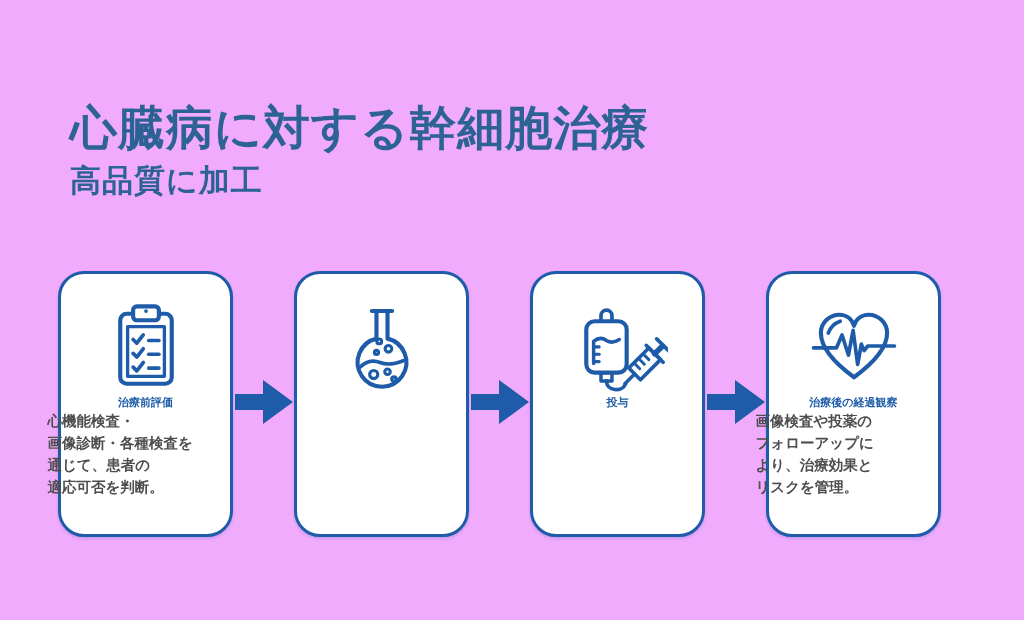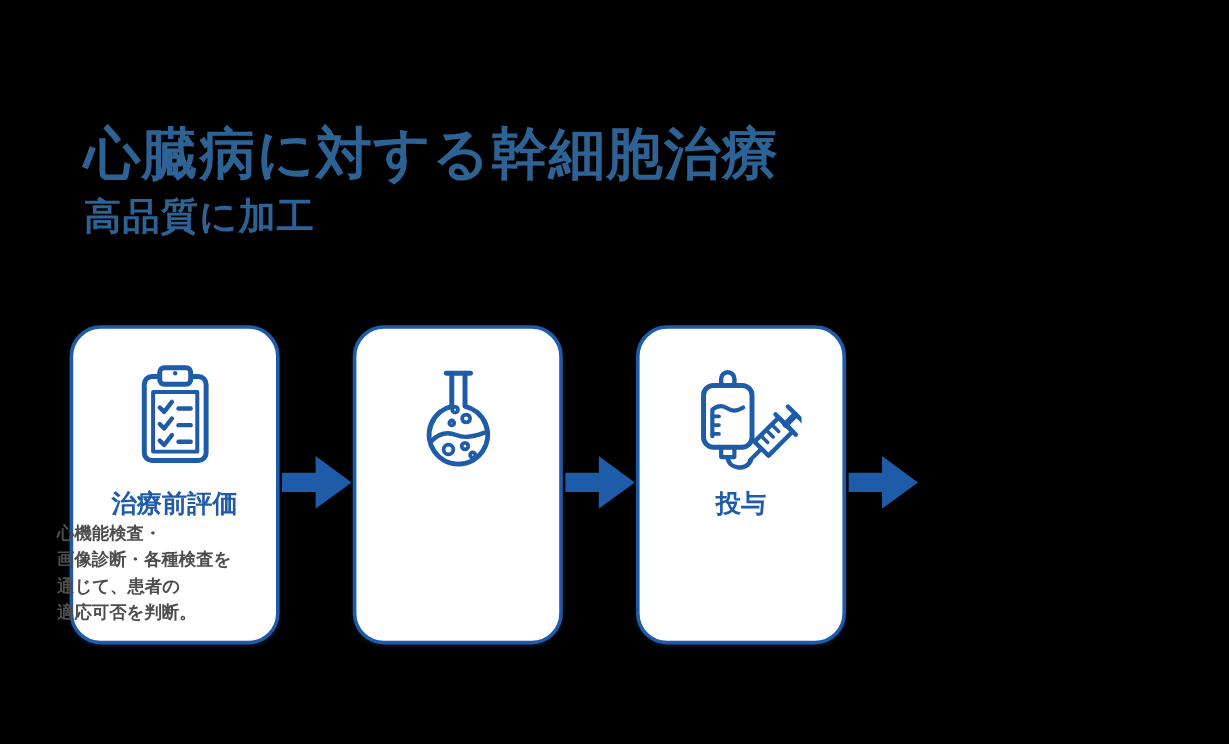--- a/index.html
+++ b/index.html
@@ -9,21 +9,21 @@
     --card-bg:#ffffff;
   }
   *{margin:0;padding:0;box-sizing:border-box;}
   html,body{width:1024px;height:620px;}
   body{
     background:#ffffff;
     font-family:"Liberation Sans","DejaVu Sans",sans-serif;
     overflow:hidden;
     position:relative;
   }
-  .canvas{position:absolute;inset:0;width:1024px;height:620px;background:#000000;padding-left:44px;}
+  .canvas{position:absolute;inset:0;width:1024px;height:620px;background:#f0abfc;padding-left:44px;}
   .header{position:absolute;left:70px;top:100px;}
   .main-title{
     font-size:47px;
     font-weight:800;
     color:var(--heading);
     letter-spacing:1px;
     line-height:1.2;
     white-space:nowrap;
   }
   .sub-title{
@@ -51,22 +51,22 @@
     flex-direction:column;
     align-items:center;
     box-shadow:0 2px 3px rgba(30,91,168,0.18);
     flex:0 0 auto;
   }
   .card-icon{
     margin-top:26px;
     flex:0 0 auto;
   }
   .card-title{
-    margin-top:16px;
-    font-size:21px;
+    margin-top:4px;
+    font-size:11px;
     font-weight:800;
     color:var(--primary);
     white-space:nowrap;
     text-align:center;
     line-height:1.25;
   }
   .card-body{
     font-size:14.5px;
     font-weight:700;
     color:var(--body-text);
@@ -174,15 +174,27 @@
       </svg>
       <div class="card-title">投与</div>
     </div>
 
     <div class="arrow-cell">
       <svg width="58" height="44" viewBox="0 0 58 44">
         <path d="M0,14 H28 V0 L58,22 L28,44 V30 H0 Z" fill="var(--primary)"></path>
       </svg>
     </div>
 
+    <div class="card">
+      <svg class="card-icon stroke-icon" width="92" height="92" viewBox="0 0 100 100">
+        <path d="M50,84 C28,68 14,52 14,36 C14,24 24,16 34,16 C42,16 48,21 50,28 C52,21 58,16 66,16 C76,16 86,24 86,36 C86,52 72,68 50,84 Z"></path>
+        <path d="M22,36 A21,21 0 0,1 35,23" stroke-width="4"></path>
+        <polyline points="6,52 31,52 37,38 44,60 49,33 54,70 58,48 61,55 65,50 94,50" stroke-width="4"></polyline>
+      </svg>
+      <div class="card-title">治療後の経過観察</div>
+      <div class="card-body">画像検査や投薬の
+フォローアップに
+より、治療効果と
+リスクを管理。</div>
+    </div>
 
   </div>
 </div>
 
 </body></html>

